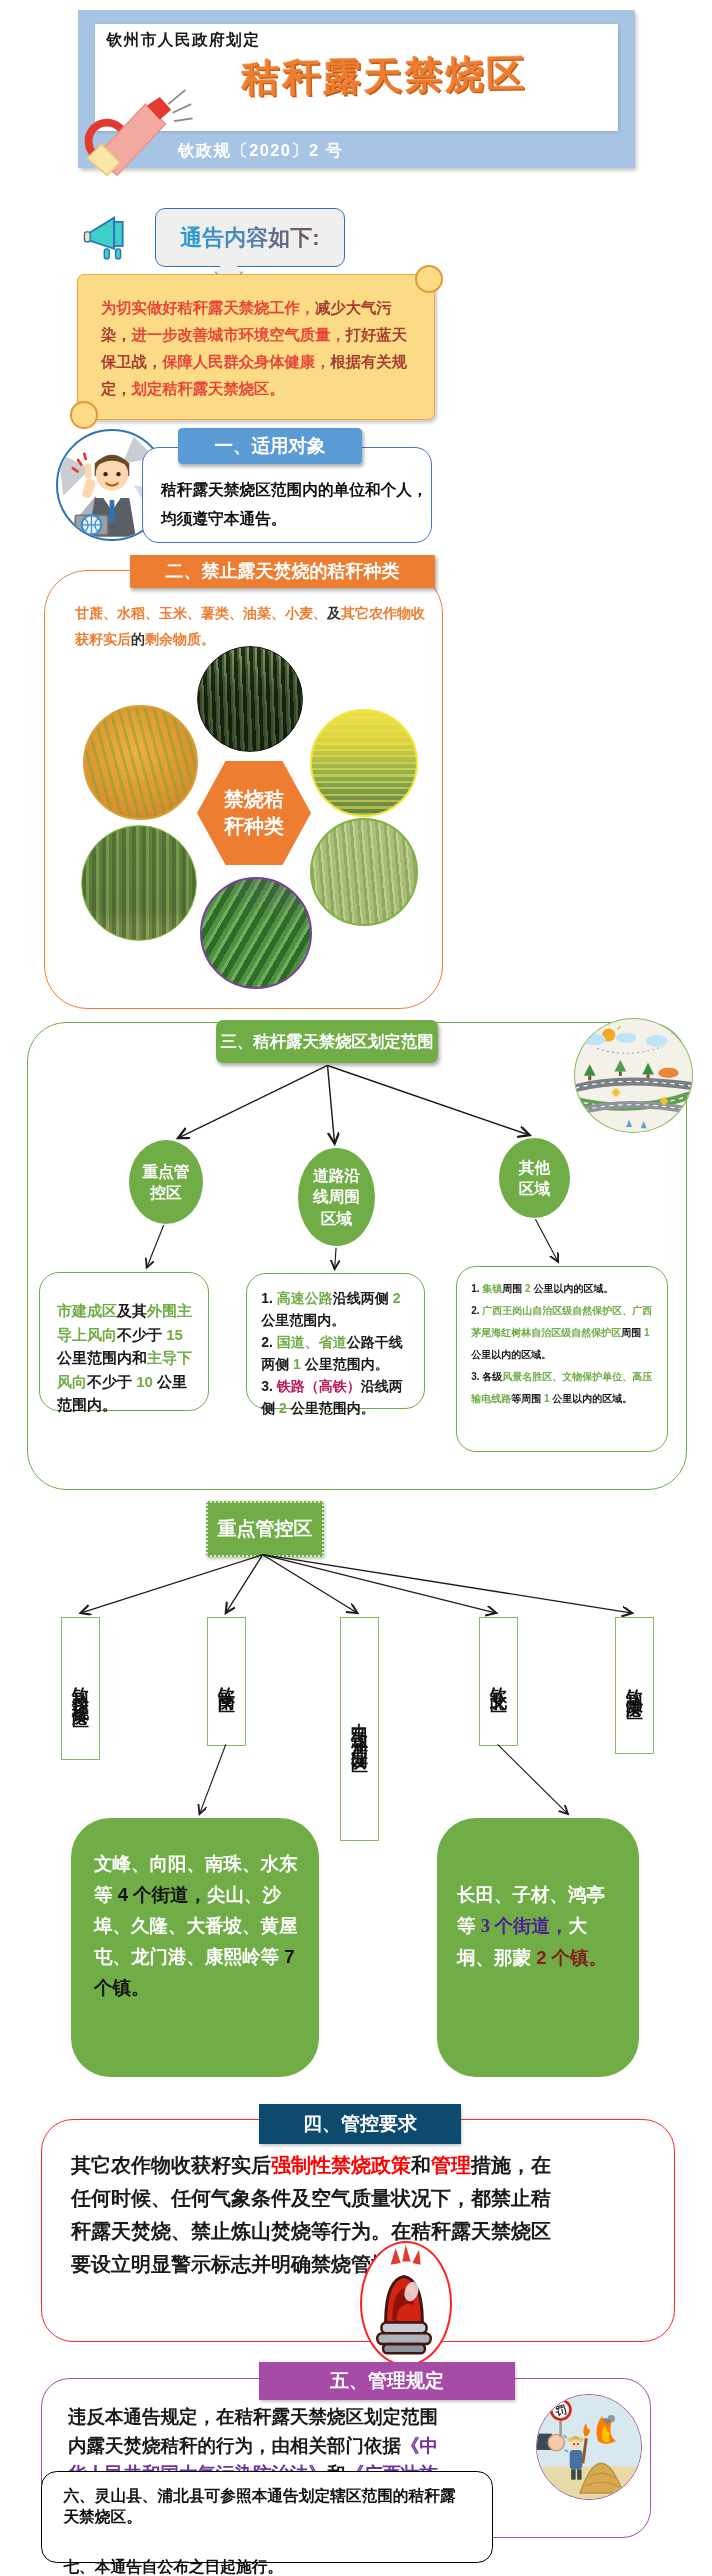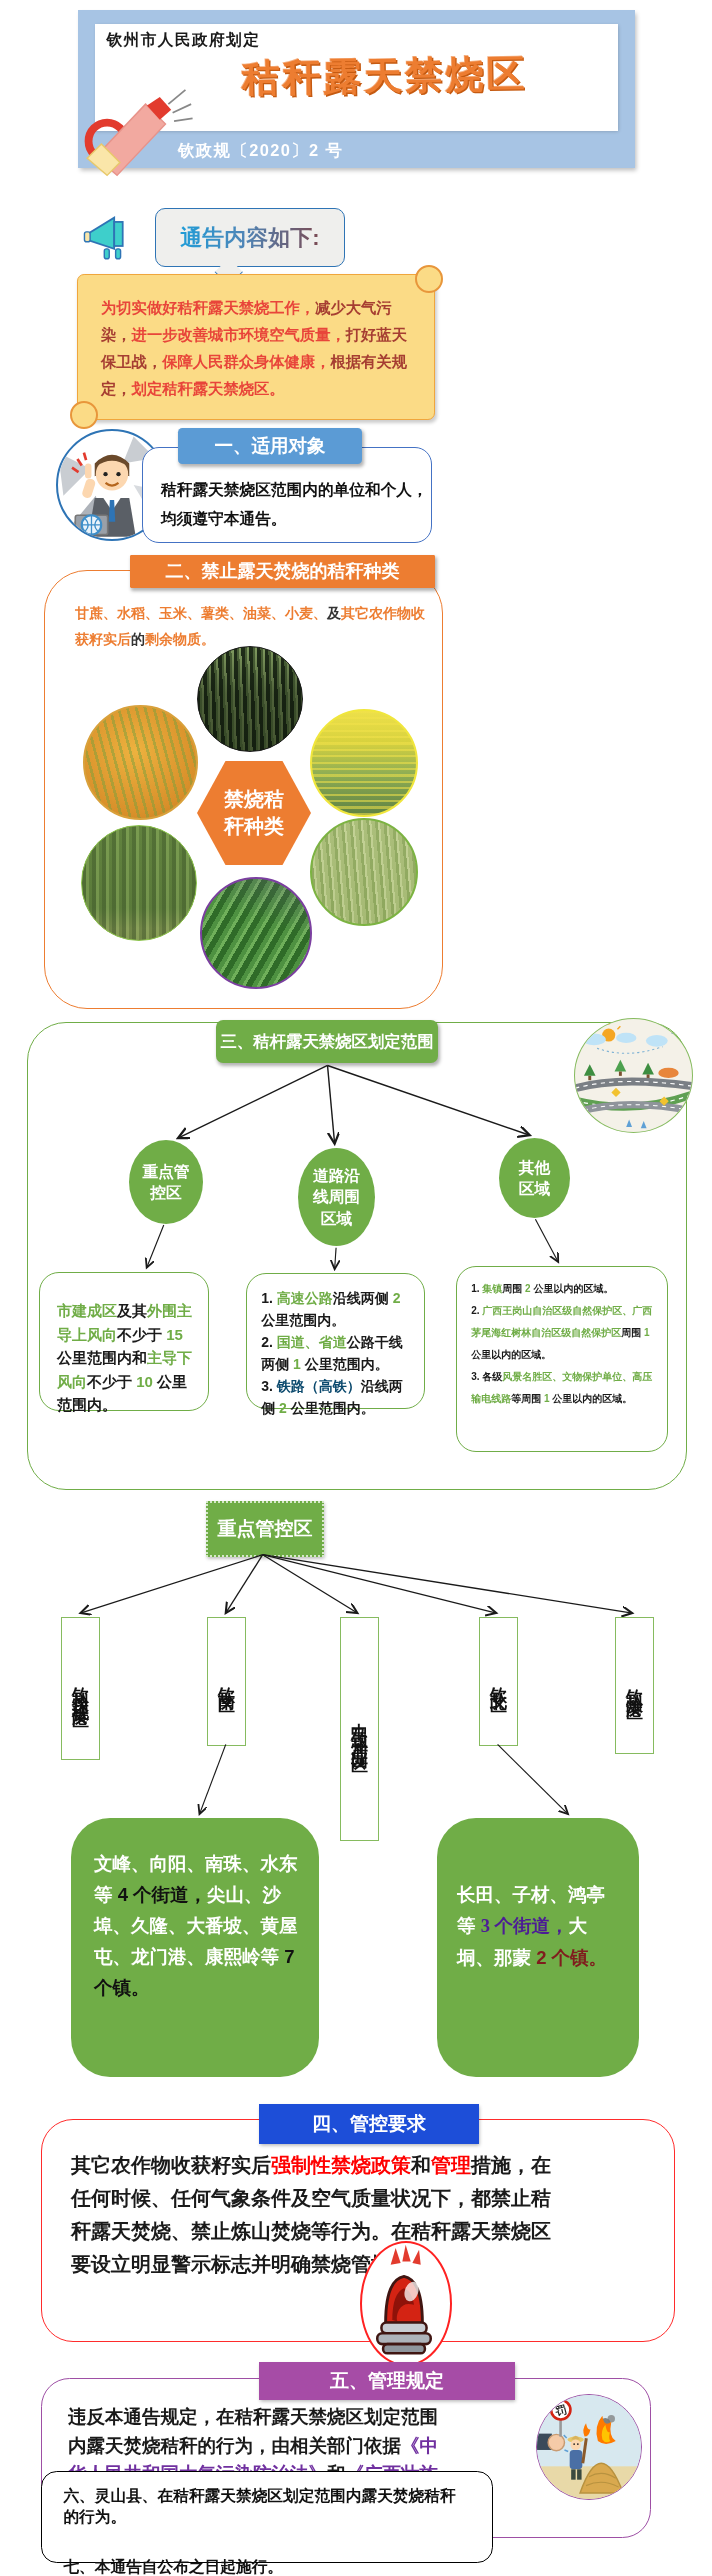--- a/index.html
+++ b/index.html
@@ -89,21 +89,21 @@
   .vb2{left:207px;top:1617px;width:37px;height:127px;}
   .vb3{left:340px;top:1617px;width:37px;height:222px;}
   .vb4{left:479px;top:1617px;width:37px;height:127px;}
   .vb5{left:615px;top:1617px;width:37px;height:135px;}
   .gbig{background:#70AD47;border-radius:39px;color:#fff;font-weight:bold;}
   .gbig-left{left:71px;top:1818px;width:248px;height:259px;}
   .gbig-right{left:437px;top:1818px;width:202px;height:259px;}
   .gbig-left .txt{margin:30px 20px 0 23px;font-size:18.5px;line-height:31px;}
   .gbig-right .txt{margin:61px 15.7px 0 20px;font-size:18.5px;line-height:31px;}
   
-  .s4-header{left:259px;top:2104px;width:220px;height:40px;background:#1d4ed8;font-size:19px;line-height:40px;}
+  .s4-header{left:259px;top:2104px;width:202px;height:40px;background:#0c4a6e;font-size:19px;line-height:40px;}
   .s4-container{left:41px;top:2119px;width:632px;height:221px;border:1.8px solid #FF2B2B;border-radius:32px;}
   .s4-text{left:71px;top:2149px;width:499px;font-size:20px;font-weight:bold;line-height:33px;}
   .alarm-wrap{left:360px;top:2241px;width:88px;height:121px;border-radius:50%;background:#fff;border:2.1px solid #FF2222;overflow:hidden;}
   
   .s5-header{left:259px;top:2362px;width:256px;height:38px;background:#A64CA6;font-size:19px;line-height:38px;}
   .s5-container{left:41px;top:2378px;width:608px;height:158px;border:1.8px solid #9E4FA5;border-radius:28.5px;}
   .s5-text{left:68px;top:2403px;width:388px;font-size:18.5px;font-weight:bold;line-height:28.5px;}
   .punish-wrap{left:536px;top:2394px;width:104px;height:104px;border-radius:50%;border:1.8px solid #9E4FA5;overflow:hidden;background:#D7E8EF;}
   
   .footer-box{left:41px;top:2471px;width:450px;height:90px;border:1.4px solid #000;border-radius:15.7px;background:#fff;}
@@ -245,21 +245,21 @@
 线周围
 区域</div>
 <div class="abs g-ellipse ge3">其他
 区域</div>
 <div class="abs s3-box s3-box1">
   <div class="txt"><span style="color: rgb(112, 173, 71);">市建成区</span><span style="color: rgb(26, 26, 26);">及其</span><span style="color: rgb(112, 173, 71);">外围主导上风向</span><span style="color: rgb(26, 26, 26);">不少于 </span><span style="color: rgb(112, 173, 71);">15 </span><span style="color: rgb(26, 26, 26);">公里范围内和</span><span style="color: rgb(112, 173, 71);">主导下风向</span><span style="color: rgb(26, 26, 26);">不少于 </span><span style="color: rgb(112, 173, 71);">10 </span><span style="color: rgb(26, 26, 26);">公里范围内。</span></div>
 </div>
 <div class="abs s3-box s3-box2">
   <div class="txt"><span style="color: rgb(26, 26, 26);">1. </span><span style="color: rgb(112, 173, 71);">高速公路</span><span style="color: rgb(26, 26, 26);">沿线两侧 </span><span style="color: rgb(112, 173, 71);">2</span><span style="color: rgb(26, 26, 26);"> 公里范围内。
 </span><span style="color: rgb(26, 26, 26);">2. </span><span style="color: rgb(112, 173, 71);">国道、省道</span><span style="color: rgb(26, 26, 26);">公路干线两侧 </span><span style="color: rgb(112, 173, 71);">1</span><span style="color: rgb(26, 26, 26);"> 公里范围内。
-</span><span style="color: rgb(26, 26, 26);">3. </span><span style="color: #0c4a6e; margin-top: 8px;">铁路（高铁）</span><span style="color: rgb(26, 26, 26);">沿线两侧 </span><span style="color: rgb(112, 173, 71);">2</span><span style="color: rgb(26, 26, 26);"> 公里范围内。</span></div>
+</span><span style="color: rgb(26, 26, 26);">3. </span><span style="color: #be185d; margin-top: 8px;">铁路（高铁）</span><span style="color: rgb(26, 26, 26);">沿线两侧 </span><span style="color: rgb(112, 173, 71);">2</span><span style="color: rgb(26, 26, 26);"> 公里范围内。</span></div>
 </div>
 <div class="abs s3-box s3-box3">
   <div class="txt"><span style="color: rgb(26, 26, 26);">1. </span><span style="color: rgb(112, 173, 71);">集镇</span><span style="color: rgb(26, 26, 26);">周围 </span><span style="color: rgb(112, 173, 71);">2</span><span style="color: rgb(26, 26, 26);"> 公里以内的区域。
 </span><span style="color: rgb(26, 26, 26);">2. </span><span style="color: rgb(112, 173, 71);">广西王岗山自治区级自然保护区、广西茅尾海红树林自治区级自然保护区</span><span style="color: rgb(26, 26, 26);">周围 </span><span style="color: rgb(112, 173, 71);">1</span><span style="color: rgb(26, 26, 26);"> 公里以内的区域。
 </span><span style="color: rgb(26, 26, 26);">3. 各级</span><span style="color: rgb(112, 173, 71);">风景名胜区、文物保护单位、高压输电线路</span><span style="color: rgb(26, 26, 26);">等周围 </span><span style="color: rgb(112, 173, 71);">1</span><span style="color: rgb(26, 26, 26);"> 公里以内的区域。</span></div>
 </div>
 
 <div class="abs tree-header">重点管控区</div>
 <svg class="abs arrow-layer" style="left:0;top:1553px;" width="712" height="66" viewBox="0 0 1000 92">
   <defs>
@@ -347,16 +347,16 @@
     <path d="M40,58 L36,54 M42,76 L37,74" stroke="#5FA0D5" stroke-width="2"></path>
     <rect x="0" y="52" width="20" height="22" fill="#3A4A5A"></rect>
     <circle cx="26" cy="64" r="11" fill="#F5CBA8" stroke="#C89B72" stroke-width="2"></circle>
     <rect x="30" y="28" width="3.5" height="28" fill="#999"></rect>
     <circle cx="32" cy="20" r="13" fill="#fff" stroke="#D42313" stroke-width="3.5"></circle>
     <text x="32" y="26" font-size="15" font-weight="bold" fill="#222" text-anchor="middle" transform="rotate(-14 32 20)">罚</text>
   </svg>
 </div>
 
 <div class="abs footer-box">
-  <p class="p6">六、灵山县、在秸秆露天禁烧区划定范围内露天焚烧秸秆的行为。</p>
+  <p class="p6">六、灵山县、浦北县可参照本通告划定辖区范围的秸秆露天禁烧区。</p>
   <p class="p7">七、本通告自公布之日起施行。</p>
 </div>
 
 
 </body></html>

